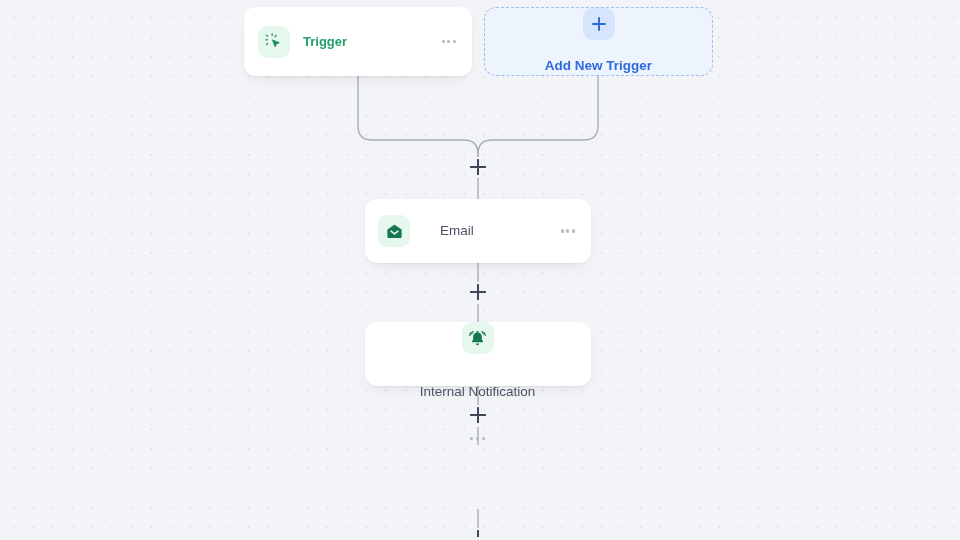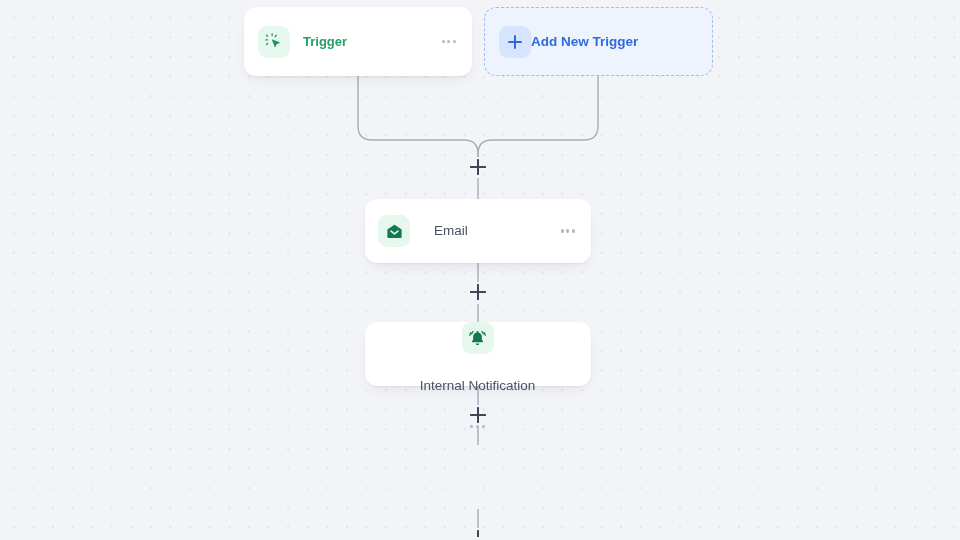--- a/index.html
+++ b/index.html
@@ -138,25 +138,26 @@
   #add-trigger-node {
     position: absolute;
     box-sizing: border-box;
     left: 484px;
     top: 7px;
     width: 229px;
     height: 69px;
     padding: 0 14px;
     display: flex;
     align-items: center;
-    gap: 0;
+    gap: 18px;
     background: #eef4fe;
     border: 1.3px dashed #9dbdf5;
     border-radius: 12px;
     cursor: pointer;
+    flex-direction: column;
   }
   .add-icon-box {
     width: 32px;
     height: 32px;
     border-radius: 9px;
     background: #d7e4fd;
     display: flex;
     align-items: center;
     justify-content: center;
     flex: 0 0 auto;
@@ -177,21 +178,21 @@
     color: #2f6adf;
     white-space: nowrap;
   }
 
   
   .step {
     left: 365px;
     width: 226px;
     height: 64px;
     padding: 0 14px 0 13px;
-    gap: 24px;
+    gap: 30px;
   }
   #email-node    { top: 199px; }
   #notif-node    { top: 322px; flex-direction: column; }
   #payment-node  { top: 445px; }
 
   
   .kebab {
     flex: 0 0 auto;
     display: flex;
     align-items: center;

